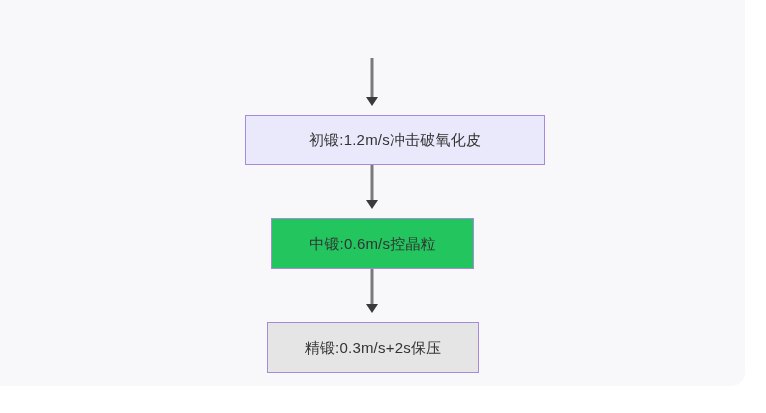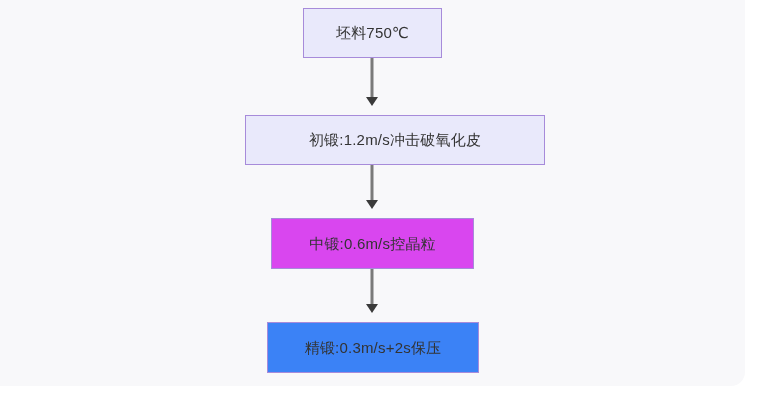--- a/index.html
+++ b/index.html
@@ -63,38 +63,35 @@
     transform: translateX(-50%);
   }
 </style>
 </head>
 <body style="background: rgb(255, 255, 255);">
 
 <div id="canvas" style="width: 745px; height: 386px; background: rgb(248, 248, 250);"></div>
 
 <div id="flow">
 
-  <div class="node" id="node-billet" style="left: 303px; top: 8px; width: 139px; height: 50px; background: rgb(233, 233, 251); border-color: rgb(167, 139, 218); color: rgb(51, 51, 51);">
-    <span class="node-label">坯料750℃</span>
-  </div>
 
   <div class="connector" id="connector-1" style="left: 372px; top: 58px; height: 41px; background: rgb(122, 122, 122);"></div>
   <div class="arrowhead" id="arrowhead-1" style="left: 372px; top: 97px; border-top-color: rgb(58, 58, 58);"></div>
 
   <div class="node" id="node-rough-forge" style="left: 245px; top: 115px; width: 300px; height: 50px; background: rgb(233, 233, 251); border-color: rgb(167, 139, 218); color: rgb(51, 51, 51);">
     <span class="node-label">初锻:1.2m/s冲击破氧化皮</span>
   </div>
 
   <div class="connector" id="connector-2" style="left: 372px; top: 165px; height: 37px; background: rgb(122, 122, 122);"></div>
   <div class="arrowhead" id="arrowhead-2" style="left: 372px; top: 200px; border-top-color: rgb(58, 58, 58);"></div>
 
-  <div class="node" id="node-medium-forge" style="left: 271px; top: 218px; width: 203px; height: 51px; background: #d946ef; border-color: rgb(167, 139, 218); color: rgb(51, 51, 51);">
+  <div class="node" id="node-medium-forge" style="left: 271px; top: 218px; width: 203px; height: 51px; background: #22c55e; border-color: rgb(167, 139, 218); color: rgb(51, 51, 51);">
     <span class="node-label">中锻:0.6m/s控晶粒</span>
   </div>
 
   <div class="connector" id="connector-3" style="left: 372px; top: 269px; height: 37px; background: rgb(122, 122, 122);"></div>
   <div class="arrowhead" id="arrowhead-3" style="left: 372px; top: 304px; border-top-color: rgb(58, 58, 58);"></div>
 
-  <div class="node" id="node-finish-forge" style="left: 267px; top: 322px; width: 212px; height: 51px; background: #3b82f6; border-color: rgb(167, 139, 218); color: rgb(51, 51, 51);">
+  <div class="node" id="node-finish-forge" style="left: 267px; top: 322px; width: 212px; height: 51px; background: #e5e5e5; border-color: rgb(167, 139, 218); color: rgb(51, 51, 51);">
     <span class="node-label">精锻:0.3m/s+2s保压</span>
   </div>
 
 </div>
 
 </body></html>

